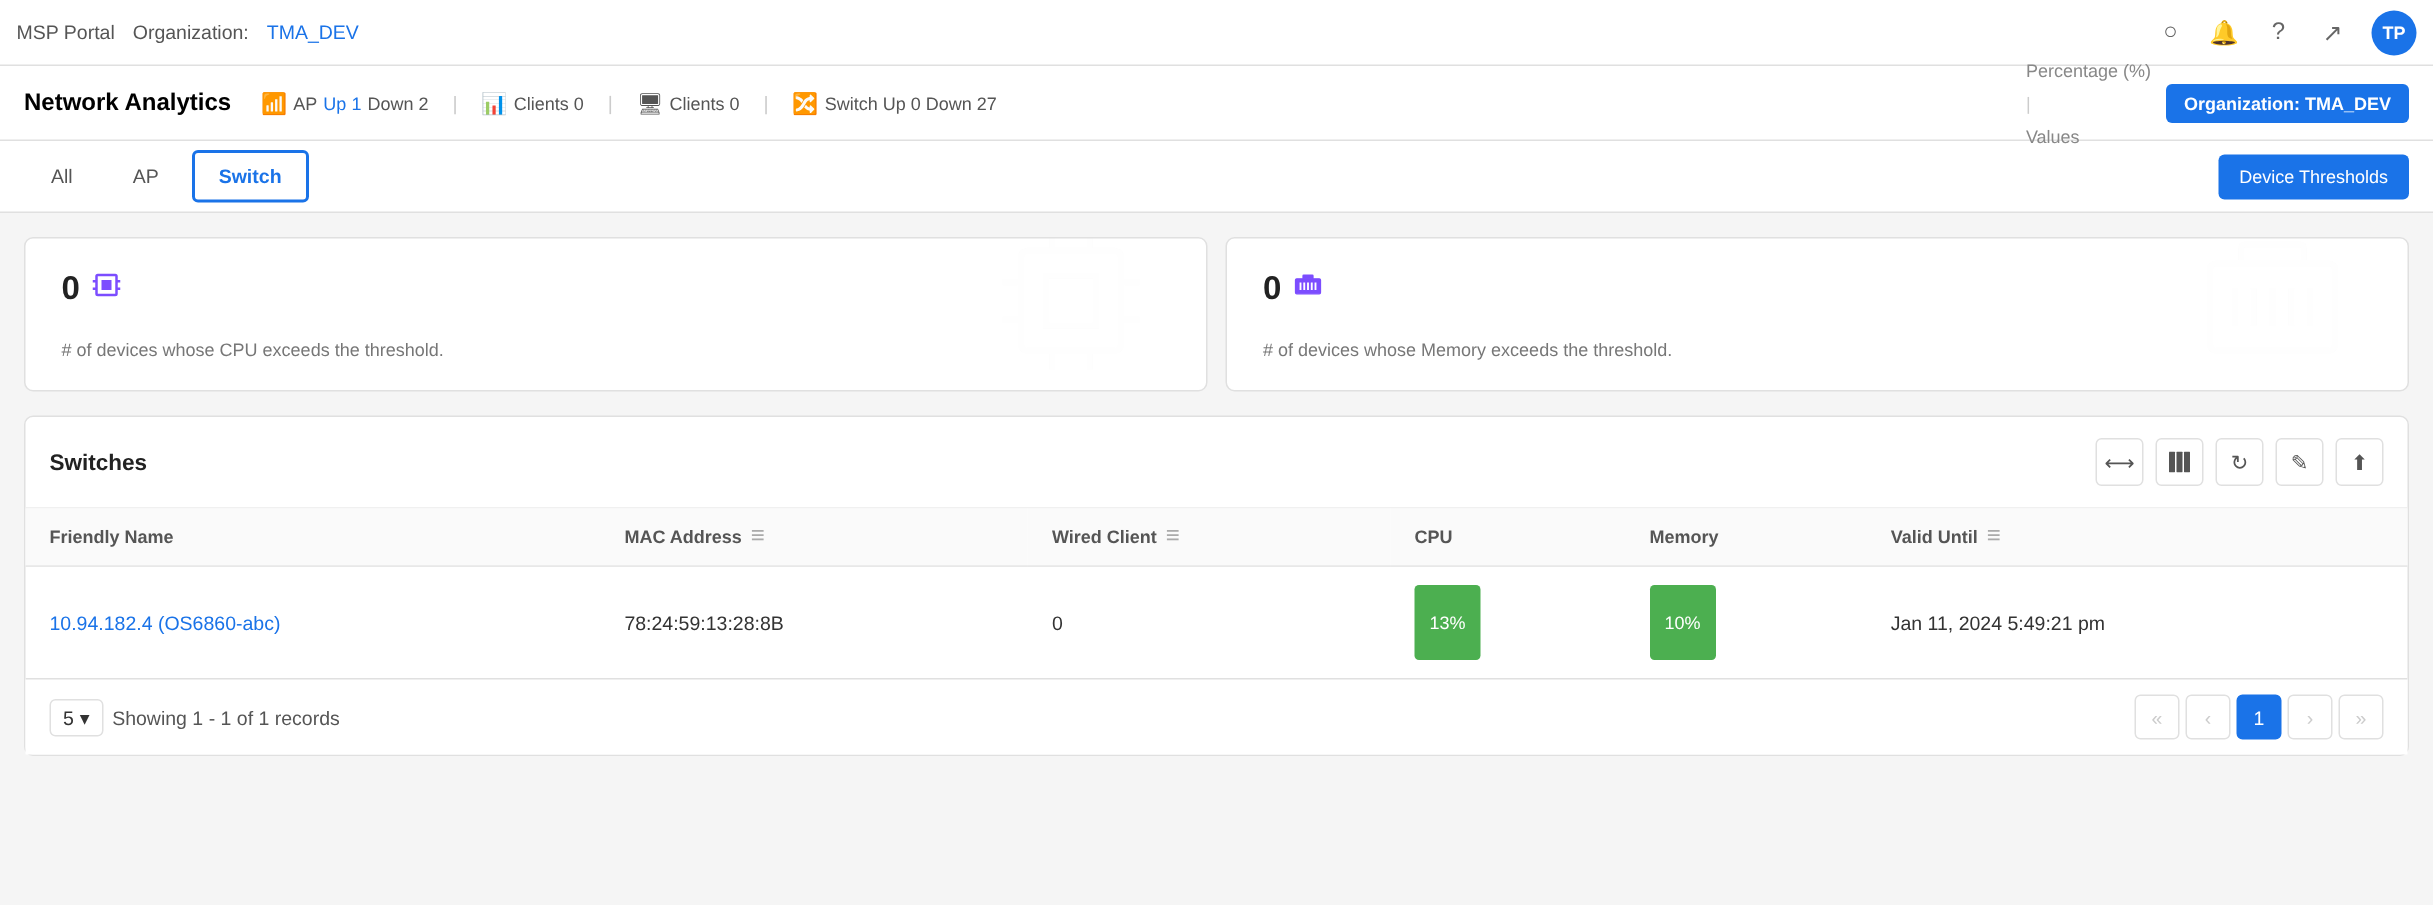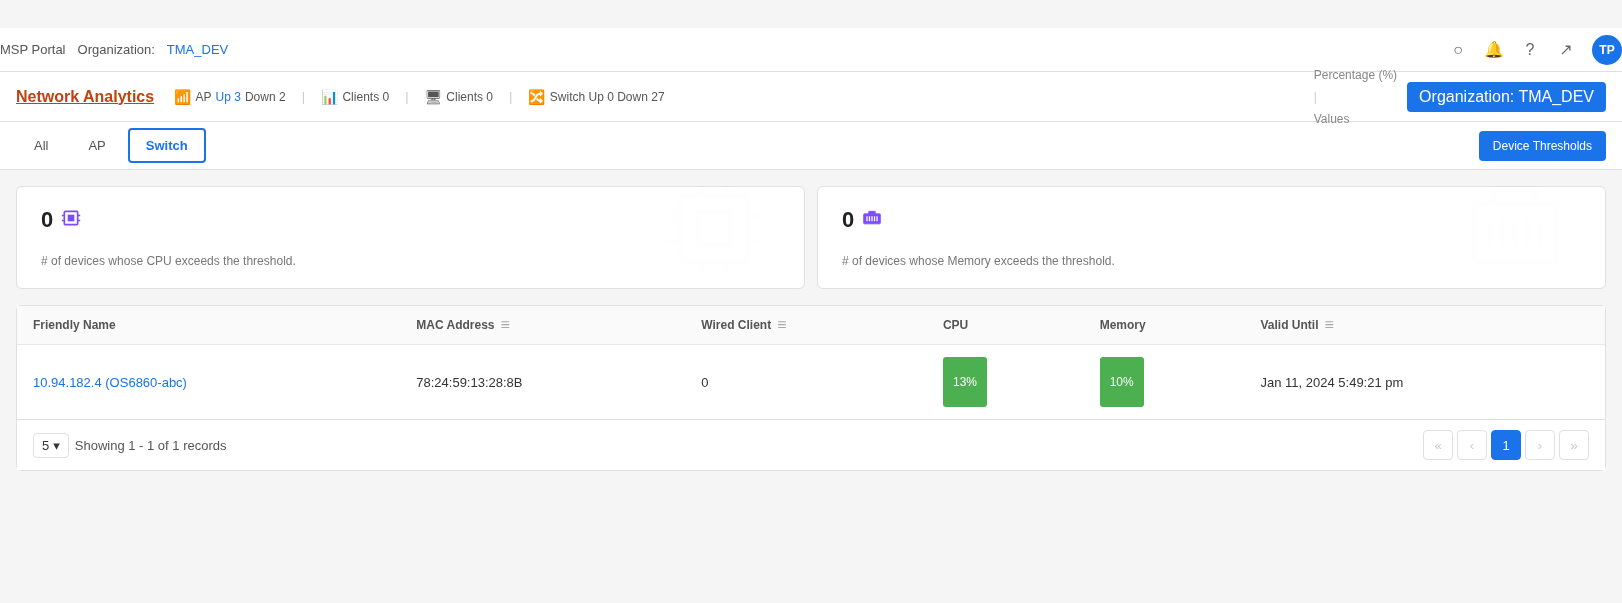--- a/index.html
+++ b/index.html
@@ -2,26 +2,25 @@
 <html><head>
   <meta charset="utf-8">
   <style>
     * { box-sizing: border-box; margin: 0; padding: 0; }
     body { font-family: -apple-system, BlinkMacSystemFont, 'Segoe UI', sans-serif; font-size: 13px; background: #f5f5f5; color: #333; }
 
     
     .top-nav {
       background: #fff;
       border-bottom: 1px solid #e0e0e0;
-      padding: 6px 0;
+      padding: 6px 11px;
       display: flex;
       align-items: center;
       justify-content: space-between;
       height: 44px;
-      margin-top: 28px;
     }
     .top-nav-left { display: flex; align-items: center; gap: 12px; font-size: 13px; }
     .top-nav-left .portal-label { color: #555; }
     .top-nav-left .org-label { color: #555; }
     .top-nav-left .org-name { color: #1a73e8; font-weight: 500; }
     .top-nav-right { display: flex; align-items: center; gap: 16px; }
     .nav-icon { width: 20px; height: 20px; display: flex; align-items: center; justify-content: center; cursor: pointer; color: #666; font-size: 16px; }
     .avatar-circle {
       width: 30px; height: 30px; border-radius: 50%;
       background: #1a73e8; color: #fff;
@@ -33,32 +32,32 @@
     .sub-header {
       background: #fff;
       border-bottom: 1px solid #e0e0e0;
       padding: 0 16px;
       display: flex;
       align-items: center;
       justify-content: space-between;
       height: 50px;
     }
     .sub-header-left { display: flex; align-items: center; gap: 12px; }
-    .sub-header-title { font-size: 16px; font-weight: 600; color: #c2410c; margin-right: 8px; text-decoration: underline; }
+    .sub-header-title { font-size: 16px; font-weight: 600; color: #000000; margin-right: 8px; }
     .stat-item { display: flex; align-items: center; gap: 4px; font-size: 12px; color: #555; }
     .stat-item .icon { font-size: 14px; }
     .stat-separator { color: #ccc; margin: 0 4px; }
 
     .sub-header-right { display: flex; align-items: center; gap: 10px; }
     .view-toggle { display: flex; align-items: flex-start; gap: 8px; font-size: 12px; color: #888; flex-direction: column; }
     .view-divider { color: #ccc; }
     .org-button {
       background: #1a73e8; color: #fff;
       border: none; border-radius: 4px;
-      padding: 6px 12px; font-size: 16px; cursor: pointer; font-weight: 400;
+      padding: 6px 12px; font-size: 12px; cursor: pointer; font-weight: 700;
     }
 
     
     .tabs-bar {
       background: #fff;
       border-bottom: 1px solid #e0e0e0;
       padding: 0 16px;
       display: flex;
       align-items: center;
       justify-content: space-between;
@@ -229,21 +228,21 @@
     <div class="avatar-circle">TP</div>
   </div>
 </div>
 
 <div class="sub-header">
   <div class="sub-header-left">
     <span class="sub-header-title">Network Analytics</span>
     <div class="stat-item">
       <span class="icon">📶</span>
       <span>AP</span>
-      <span style="color:#1a73e8; cursor:pointer;">Up 3</span>
+      <span style="color:#1a73e8; cursor:pointer;">Up 1</span>
       <span>Down 2</span>
     </div>
     <span class="stat-separator">|</span>
     <div class="stat-item">
       <span class="icon">📊</span>
       <span>Clients 0</span>
     </div>
     <span class="stat-separator">|</span>
     <div class="stat-item">
       <span class="icon">🖥</span>
@@ -332,20 +331,36 @@
             <line x1="18" y1="10" x2="18" y2="16" stroke="#fff" stroke-width="1.5"></line>
             <rect x="8" y="4" width="8" height="3" rx="0.5" fill="#7c4dff"></rect>
           </svg>
         </span>
       </div>
       <div class="stat-card-label"># of devices whose Memory exceeds the threshold.</div>
     </div>
   </div>
 
   <div class="table-section">
+    <div class="table-header">
+      <span class="table-title">Switches</span>
+      <div class="table-actions">
+        <button class="table-action-btn" title="Expand">⟷</button>
+        <button class="table-action-btn" title="Columns">
+          <svg width="14" height="14" viewBox="0 0 14 14" fill="currentColor">
+            <rect x="0" y="0" width="4" height="14" rx="0.5"></rect>
+            <rect x="5" y="0" width="4" height="14" rx="0.5"></rect>
+            <rect x="10" y="0" width="4" height="14" rx="0.5"></rect>
+          </svg>
+        </button>
+        <button class="table-action-btn" title="Refresh">↻</button>
+        <button class="table-action-btn" title="Edit">✎</button>
+        <button class="table-action-btn" title="Export">⬆</button>
+      </div>
+    </div>
 
     <table class="data-table">
       <thead>
         <tr>
           <th>
             <div class="th-row">
               <span>Friendly Name</span>
             </div>
           </th>
           <th>

